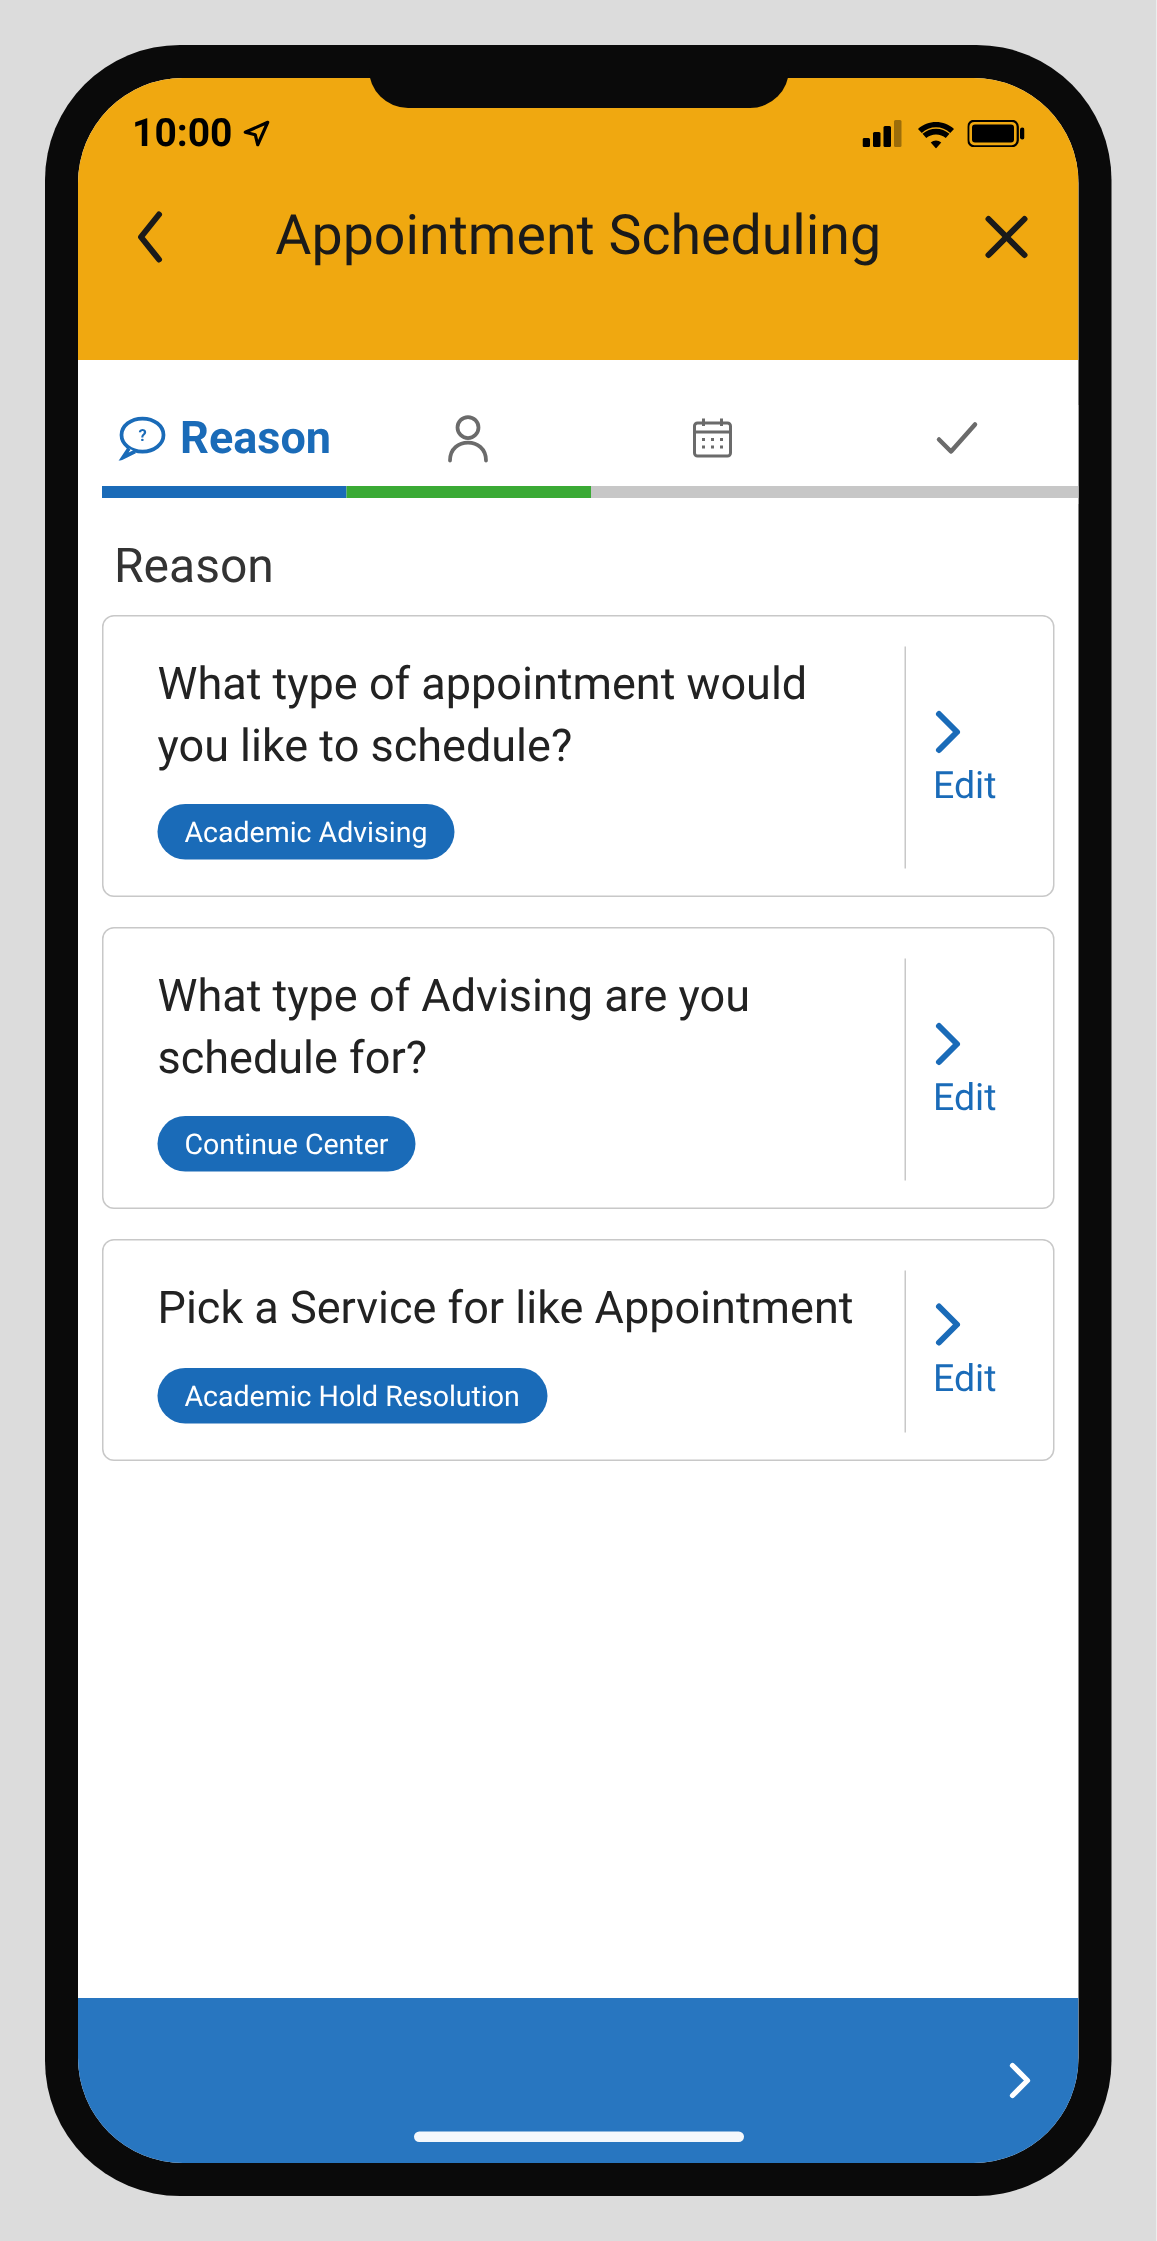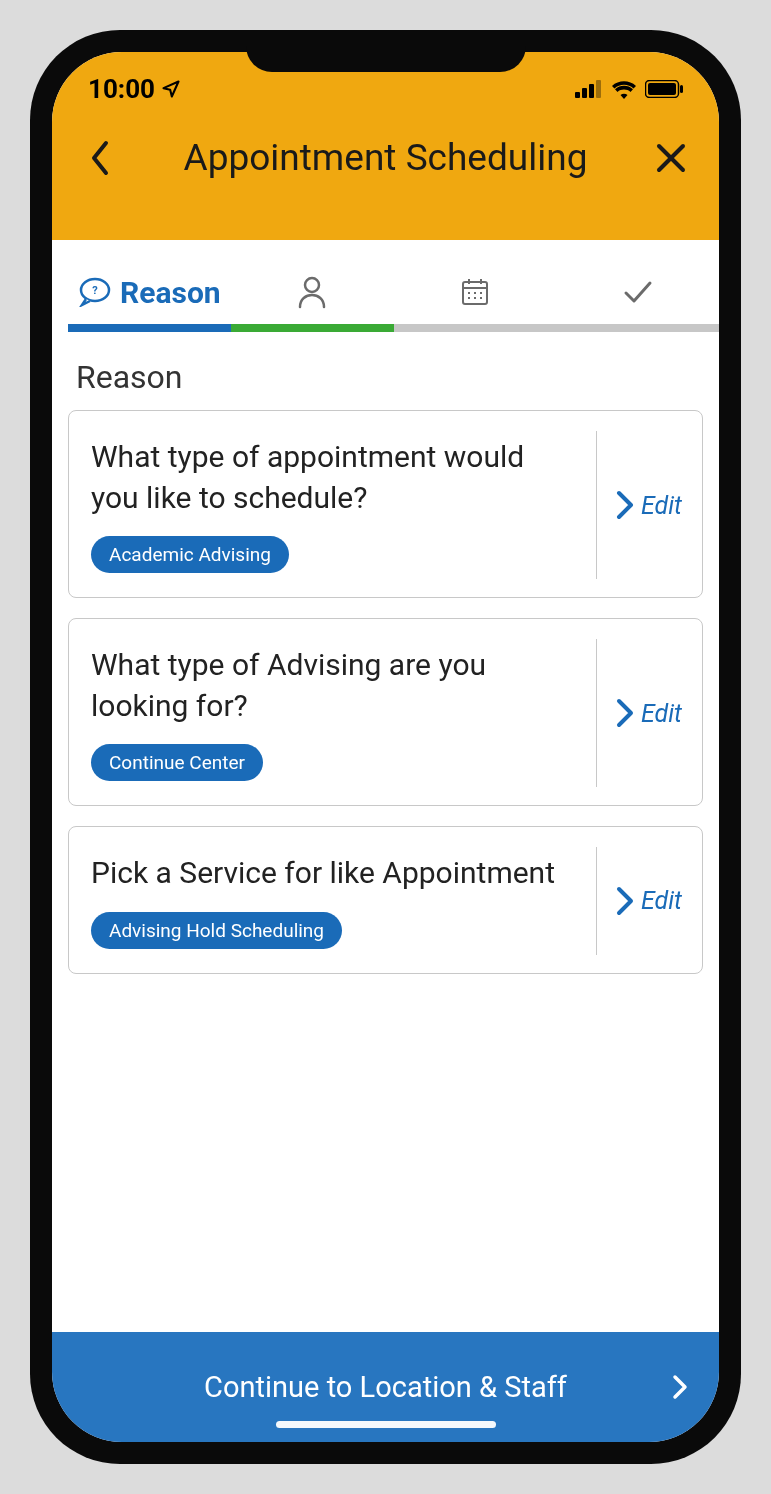--- a/index.html
+++ b/index.html
@@ -140,21 +140,21 @@
     }
     .cards {
       padding: 0 16px;
       display: flex;
       flex-direction: column;
       gap: 20px;
     }
     .card {
       border: 1px solid #c8c8c8;
       border-radius: 8px;
-      padding: 26px 20px 24px 22px;
+      padding: 26px 20px 24px 36px;
       display: flex;
       align-items: center;
       gap: 12px;
     }
     .card-main {
       flex: 1;
     }
     .card-question {
       font-size: 30px;
       color: #222;
@@ -170,28 +170,26 @@
       border-radius: 22px;
     }
     .card-divider {
       width: 1px;
       align-self: stretch;
       background: #c8c8c8;
       margin: -6px 6px;
     }
     .card-edit {
       display: flex;
-      flex-direction: row;
-      align-items: center;
+      flex-direction: column;
       gap: 6px;
       color: #1a6bb8;
       font-size: 25px;
       cursor: pointer;
       min-width: 60px;
-      font-style: italic;
     }
     .bottom-bar {
       margin-top: auto;
       background: #2876c0;
       height: 110px;
       display: flex;
       align-items: center;
       justify-content: center;
       position: relative;
       cursor: pointer;
@@ -325,49 +323,48 @@
         <div class="card-edit">
           <svg class="icon-svg" width="20" height="32" viewBox="0 0 20 32" fill="none" stroke="#1a6bb8" stroke-width="4" stroke-linecap="round" stroke-linejoin="round">
             <polyline points="4,4 16,16 4,28"></polyline>
           </svg>
           <span>Edit</span>
         </div>
       </div>
 
       <div class="card">
         <div class="card-main">
-          <div class="card-question">What type of Advising are you looking for?</div>
+          <div class="card-question">What type of Advising are you schedule for?</div>
           <span class="card-tag">Continue Center</span>
         </div>
         <div class="card-divider"></div>
         <div class="card-edit">
           <svg class="icon-svg" width="20" height="32" viewBox="0 0 20 32" fill="none" stroke="#1a6bb8" stroke-width="4" stroke-linecap="round" stroke-linejoin="round">
             <polyline points="4,4 16,16 4,28"></polyline>
           </svg>
           <span>Edit</span>
         </div>
       </div>
 
       <div class="card">
         <div class="card-main">
           <div class="card-question">Pick a Service for like Appointment</div>
-          <span class="card-tag">Advising Hold Scheduling</span>
+          <span class="card-tag">Academic Hold Resolution</span>
         </div>
         <div class="card-divider"></div>
         <div class="card-edit">
           <svg class="icon-svg" width="20" height="32" viewBox="0 0 20 32" fill="none" stroke="#1a6bb8" stroke-width="4" stroke-linecap="round" stroke-linejoin="round">
             <polyline points="4,4 16,16 4,28"></polyline>
           </svg>
           <span>Edit</span>
         </div>
       </div>
     </div>
 
     <div class="bottom-bar">
-      <span class="bottom-bar-text">Continue to Location &amp; Staff</span>
       <svg class="icon-svg bottom-bar-arrow" width="18" height="28" viewBox="0 0 18 28" fill="none" stroke="#fff" stroke-width="3.5" stroke-linecap="round" stroke-linejoin="round">
         <polyline points="4,4 14,14 4,24"></polyline>
       </svg>
       <div class="home-indicator"></div>
     </div>
 
   </div>
 </div>
 
 </body></html>

